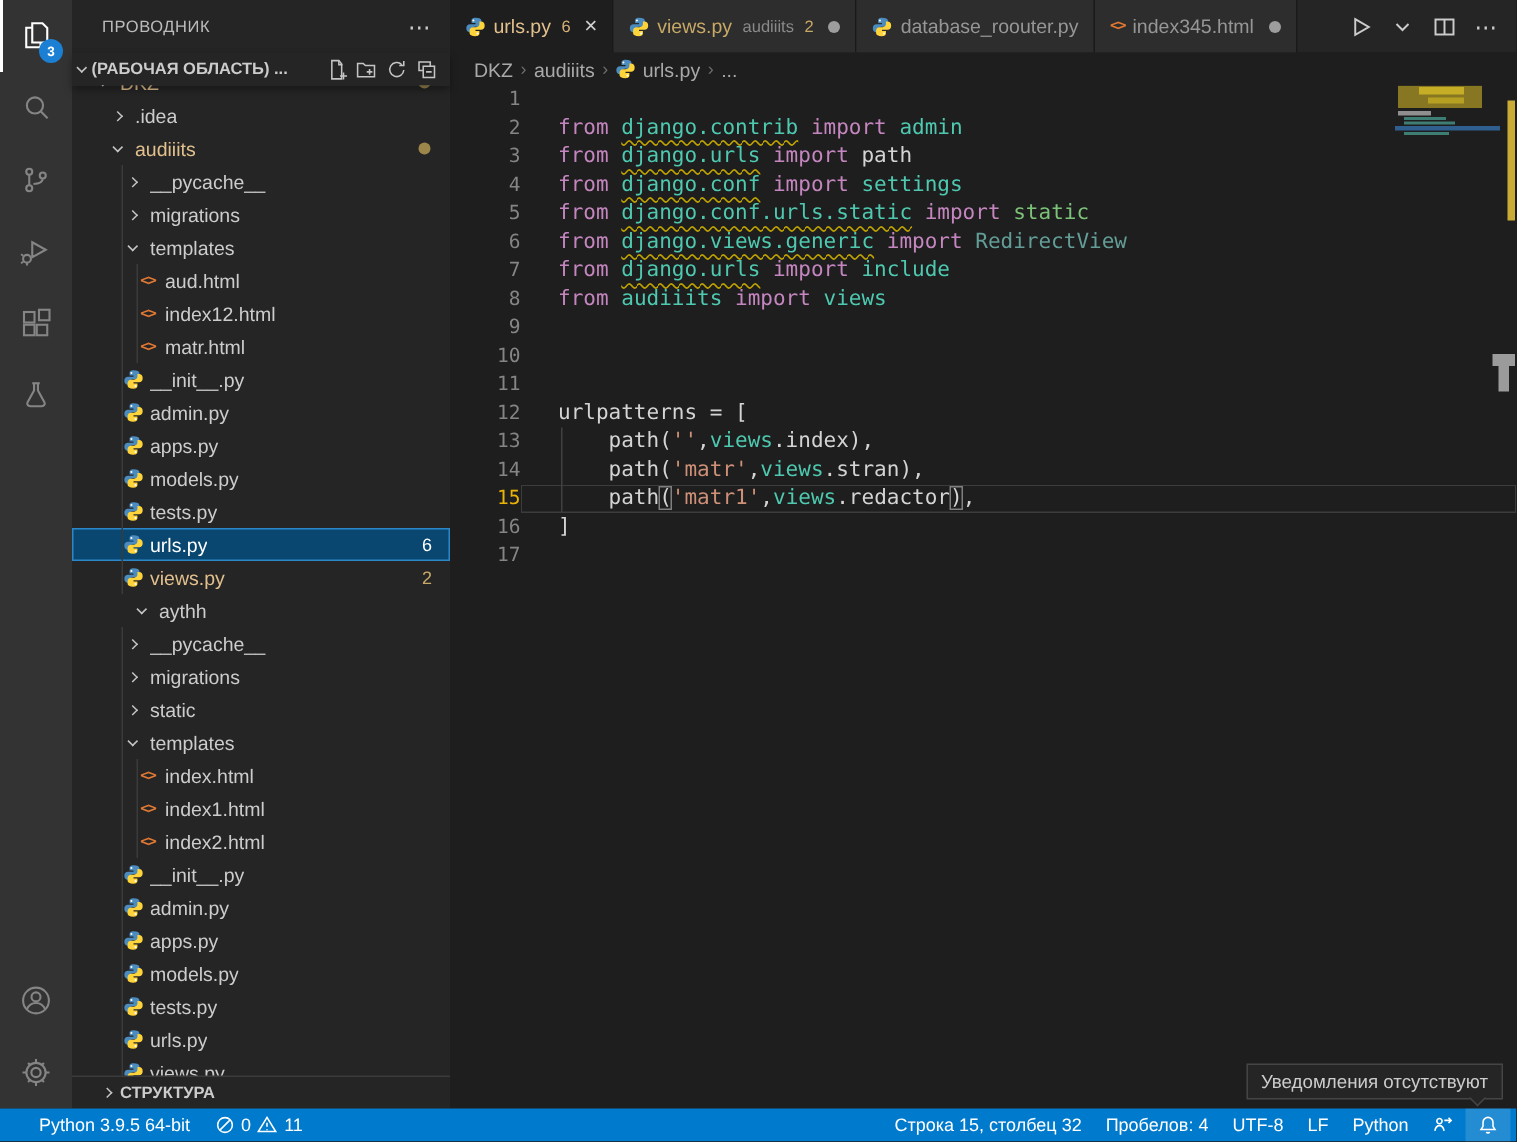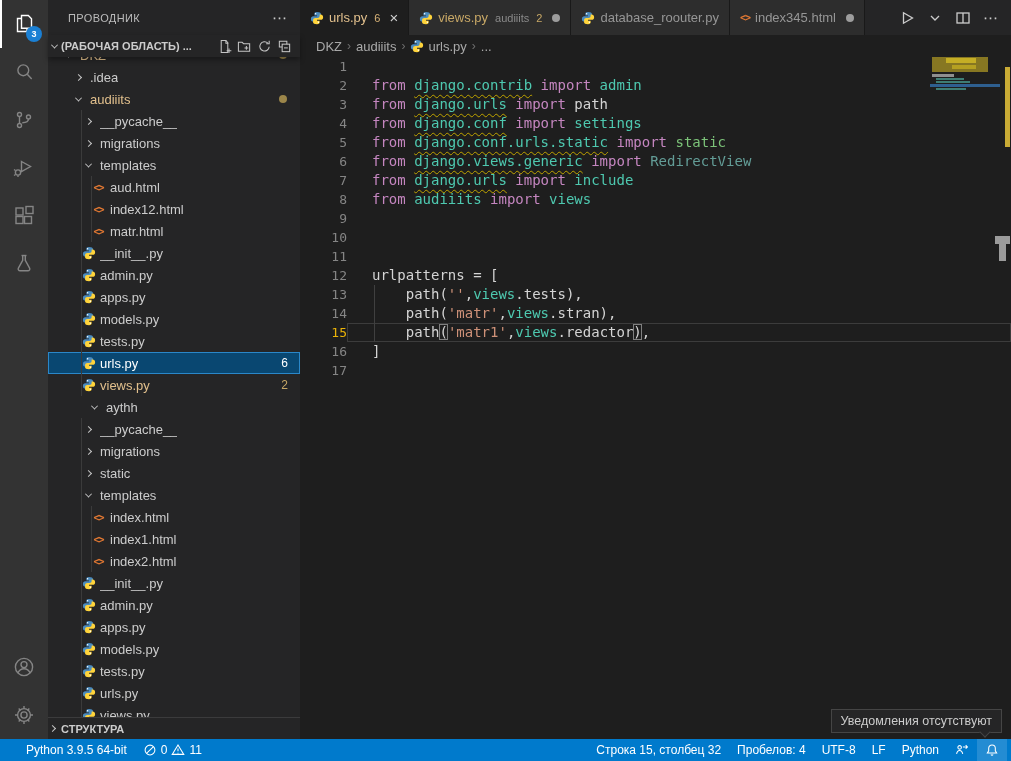--- a/index.html
+++ b/index.html
@@ -36,21 +36,21 @@
   .trow .sp{flex:1}
   .trow .fbadge{margin-right:12px;font-size:12px}
   .trow .dot{width:8px;height:8px;border-radius:50%;background:#9C864A;margin-right:13px;flex:none}
   .guide{position:absolute;top:0;bottom:0;width:1px;background:#3b3b3b}
   .chev{width:5px;height:5px;border-right:1.5px solid #c5c5c5;border-bottom:1.5px solid #c5c5c5;display:inline-block}
   .chev.down{transform:rotate(45deg) translate(-1px,-1px)}
   .chev.right{transform:rotate(-45deg)}
   .pyico{width:14px;height:14px;display:block}
   .htmlico{color:#e37933;font-weight:bold;font-size:10px;font-family:"DejaVu Sans Mono",monospace;letter-spacing:-1px}
   .gold{color:#E2C08D}
-  .sb-outline{height:22px;flex:none;display:flex;align-items:center;font-size:11px;font-weight:bold;color:#cccccc;padding-left:2px;border-top:1px solid rgba(128,128,128,.25);background:#252526}
+  .sb-outline{height:22px;flex:none;display:flex;align-items:center;font-size:11px;font-weight:bold;color:#cccccc;padding-left:21px;border-top:1px solid rgba(128,128,128,.25);background:#252526}
   .sb-outline .lbl{margin-left:6px}
 
   
   .edcol{flex:1;display:flex;flex-direction:column;min-width:0;background:#1e1e1e}
   .tabbar{height:35px;flex:none;background:#252526;display:flex;align-items:stretch}
   .tab{display:flex;align-items:center;padding:0 10px;background:#2d2d2d;border-right:1px solid #191919;font-size:13px;color:#969696;cursor:pointer;gap:5px}
   .tab.active{background:#1e1e1e;color:#E2C08D}
   .tab .tname{white-space:nowrap}
   .tab .tdesc{font-size:11px;color:#8a8a8a;margin-left:2px}
   .tab .tbadge{font-size:11px;color:#c8a866;margin-left:2px}
@@ -673,21 +673,21 @@
             <div class="cline">
               <span class="gutter">11</span>
               <span class="ctext"></span>
             </div>
             <div class="cline">
               <span class="gutter">12</span>
               <span class="ctext"><span class="tk-pl">urlpatterns = [</span></span>
             </div>
             <div class="cline">
               <span class="gutter">13</span>
-              <span class="ctext"><span class="tk-pl">    path(</span><span class="tk-str">''</span><span class="tk-pl">,</span><span class="tk-type">views</span><span class="tk-pl">.tests),</span></span>
+              <span class="ctext"><span class="tk-pl">    path(</span><span class="tk-str">''</span><span class="tk-pl">,</span><span class="tk-type">views</span><span class="tk-pl">.index),</span></span>
             </div>
             <div class="cline">
               <span class="gutter">14</span>
               <span class="ctext"><span class="tk-pl">    path(</span><span class="tk-str">'matr'</span><span class="tk-pl">,</span><span class="tk-type">views</span><span class="tk-pl">.stran),</span></span>
             </div>
             <div class="cline cur">
               <span class="gutter">15</span>
               <span class="ctext"><span class="tk-pl">    path</span><span class="tk-bm">(</span><span class="tk-str">'matr1'</span><span class="tk-pl">,</span><span class="tk-type">views</span><span class="tk-pl">.redactor</span><span class="tk-bm">)</span><span class="tk-pl">,</span></span>
             </div>
             <div class="cline">

